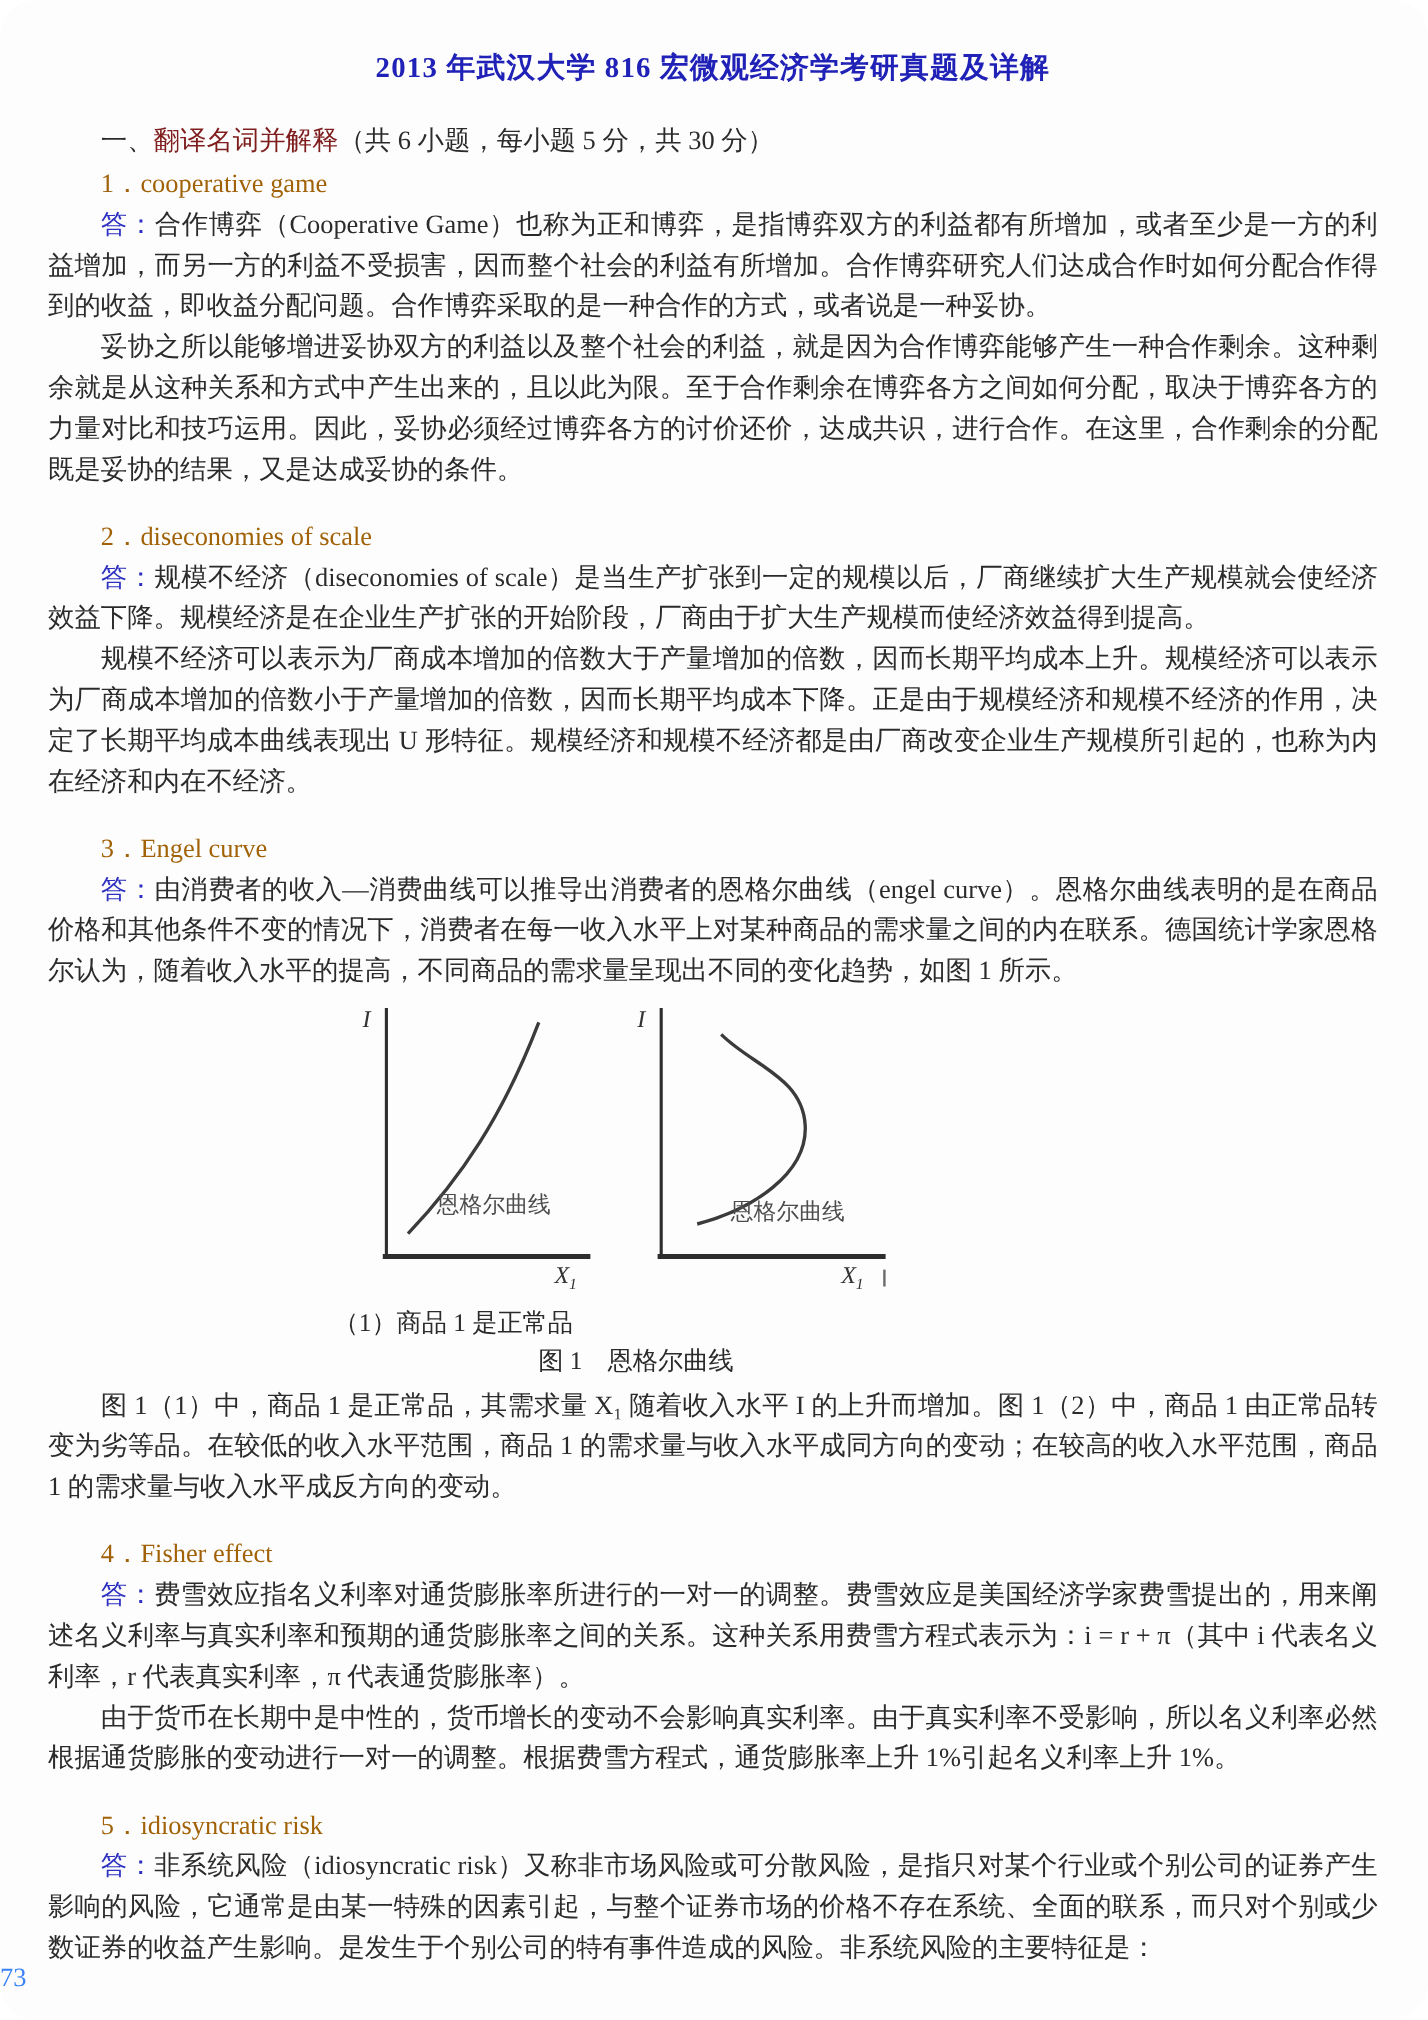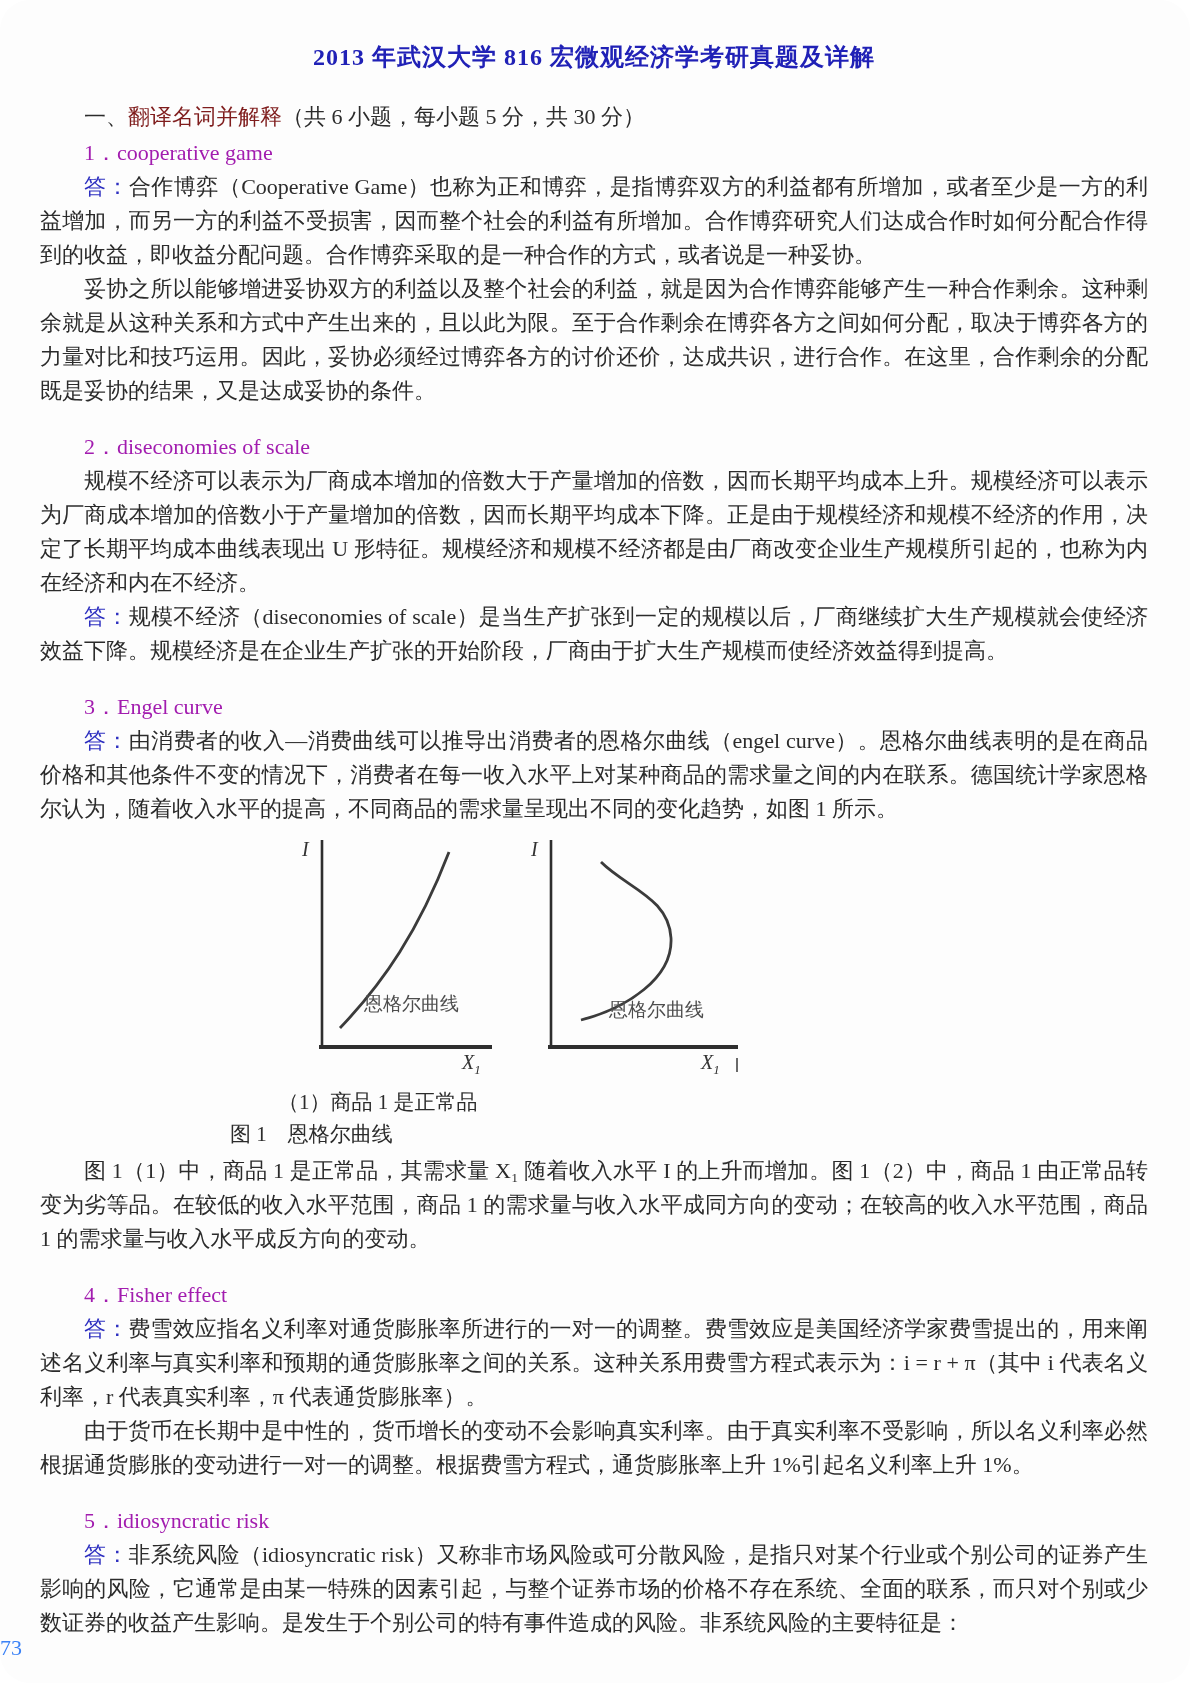--- a/index.html
+++ b/index.html
@@ -23,36 +23,36 @@
     font-weight: bold;
     font-size: 24px;
     color: #2021b6;
     letter-spacing: 1px;
     margin-bottom: 26px;
   }
   .section-line { text-indent: 2em; margin-bottom: 2px; }
   .sec-heading { color: #7f1d1d; }
   .item-heading {
     text-indent: 2em;
-    color: #a21caf;
+    color: #a16207;
     margin-top: 22px;
   }
   .item-heading.first { margin-top: 2px; }
   .para { text-indent: 2em; text-align: justify; }
   .answer-prefix { color: #2d2fc0; }
   
   .figure-block { margin: 6px 0 4px 190px; width: 620px; }
   .charts-row { display: flex; gap: 26px; padding-left: 62px; }
   .chart-box { position: relative; }
   .captions-row {
     display: flex; gap: 72px; padding-left: 48px;
     font-size: 21px; line-height: 32px; white-space: nowrap;
   }
   .fig-caption-main {
-    text-align: left; font-size: 21px; line-height: 32px; padding-right: 20px;
+    text-align: center; font-size: 21px; line-height: 32px; padding-right: 20px;
   }
   svg text {
     font-family: "Liberation Serif", "DejaVu Serif", serif;
     fill: #3a3a3a;
   }
   svg .axis-label { font-style: italic; font-size: 20px; fill: #333; }
   svg .curve-label { font-size: 19px; fill: #4d4d4d; font-style: normal; }
   .page-number {
     position: absolute;
     bottom: 18px; left: 0; right: 0;
@@ -71,22 +71,22 @@
 
     <div class="section-line">
       <span>一、</span><span class="sec-heading">翻译名词并解释</span><span>（共 6 小题，每小题 5 分，共 30 分）</span>
     </div>
 
     <div class="item-heading first">1．cooperative game</div>
     <p class="para"><span class="answer-prefix">答：</span><span>合作博弈（Cooperative Game）也称为正和博弈，是指博弈双方的利益都有所增加，或者至少是一方的利益增加，而另一方的利益不受损害，因而整个社会的利益有所增加。合作博弈研究人们达成合作时如何分配合作得到的收益，即收益分配问题。合作博弈采取的是一种合作的方式，或者说是一种妥协。</span></p>
     <p class="para">妥协之所以能够增进妥协双方的利益以及整个社会的利益，就是因为合作博弈能够产生一种合作剩余。这种剩余就是从这种关系和方式中产生出来的，且以此为限。至于合作剩余在博弈各方之间如何分配，取决于博弈各方的力量对比和技巧运用。因此，妥协必须经过博弈各方的讨价还价，达成共识，进行合作。在这里，合作剩余的分配既是妥协的结果，又是达成妥协的条件。</p>
 
     <div class="item-heading">2．diseconomies of scale</div>
+    <p class="para"><span class="answer-prefix">答：</span><span>规模不经济（diseconomies of scale）是当生产扩张到一定的规模以后，厂商继续扩大生产规模就会使经济效益下降。规模经济是在企业生产扩张的开始阶段，厂商由于扩大生产规模而使经济效益得到提高。</span></p>
     <p class="para">规模不经济可以表示为厂商成本增加的倍数大于产量增加的倍数，因而长期平均成本上升。规模经济可以表示为厂商成本增加的倍数小于产量增加的倍数，因而长期平均成本下降。正是由于规模经济和规模不经济的作用，决定了长期平均成本曲线表现出 U 形特征。规模经济和规模不经济都是由厂商改变企业生产规模所引起的，也称为内在经济和内在不经济。</p>
-    <p class="para"><span class="answer-prefix">答：</span><span>规模不经济（diseconomies of scale）是当生产扩张到一定的规模以后，厂商继续扩大生产规模就会使经济效益下降。规模经济是在企业生产扩张的开始阶段，厂商由于扩大生产规模而使经济效益得到提高。</span></p>
 
     <div class="item-heading">3．Engel curve</div>
     <p class="para"><span class="answer-prefix">答：</span><span>由消费者的收入—消费曲线可以推导出消费者的恩格尔曲线（engel curve）。恩格尔曲线表明的是在商品价格和其他条件不变的情况下，消费者在每一收入水平上对某种商品的需求量之间的内在联系。德国统计学家恩格尔认为，随着收入水平的提高，不同商品的需求量呈现出不同的变化趋势，如图 1 所示。</span></p>
 
     <div class="figure-block">
       <div class="charts-row">
 
         <div class="chart-box">
           <svg width="205" height="244" viewBox="0 0 205 244">
             <line x1="30" y1="8" x2="30" y2="217" stroke="#2e2e2e" stroke-width="2.6"></line>

